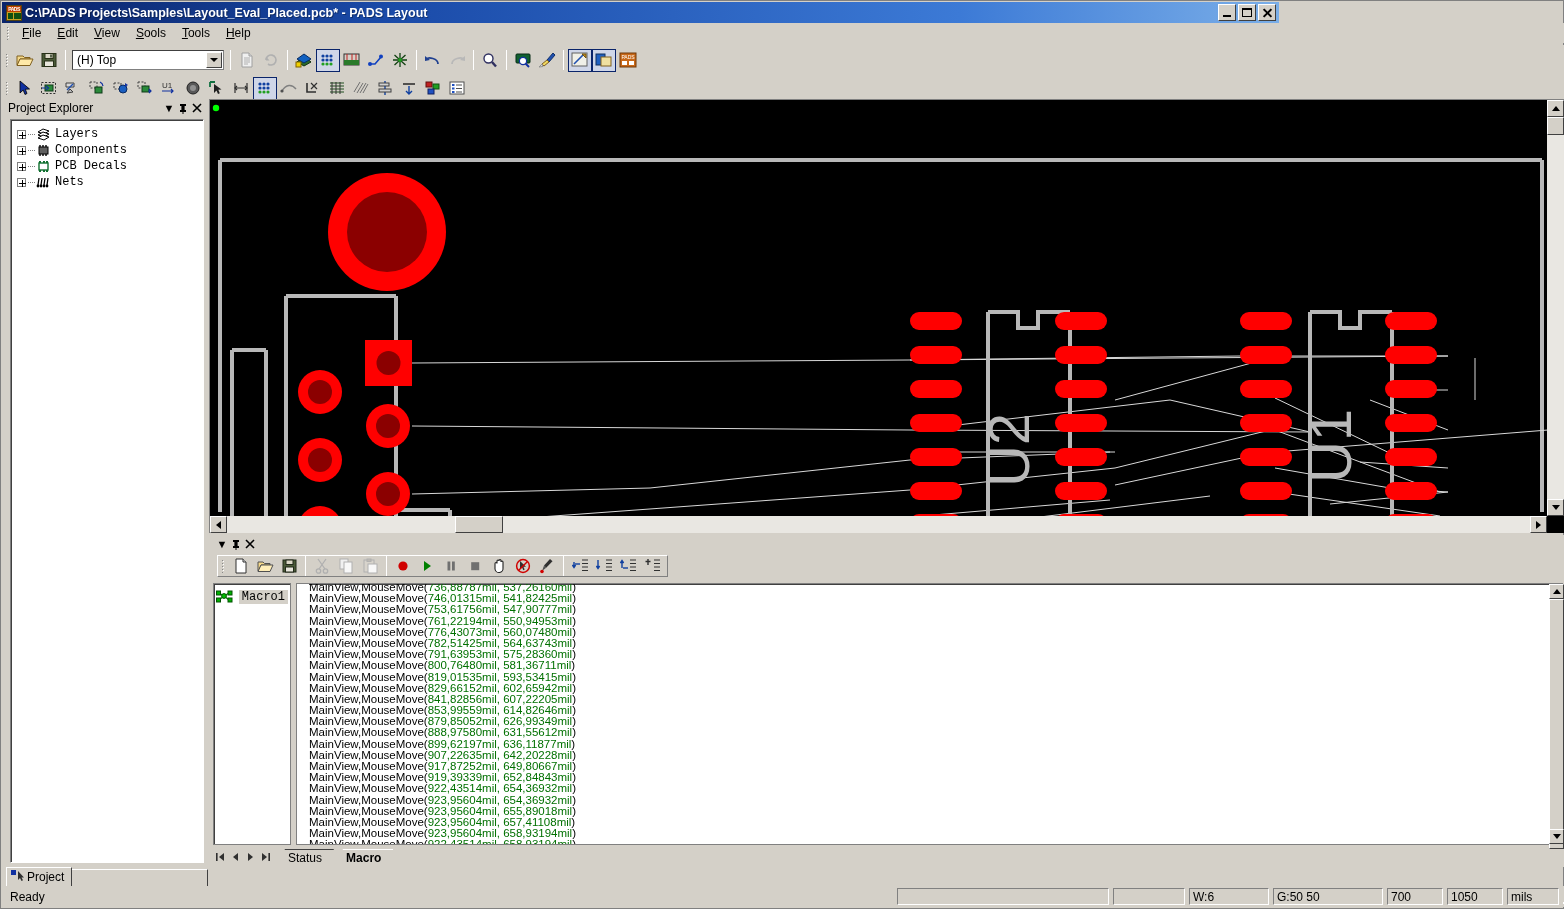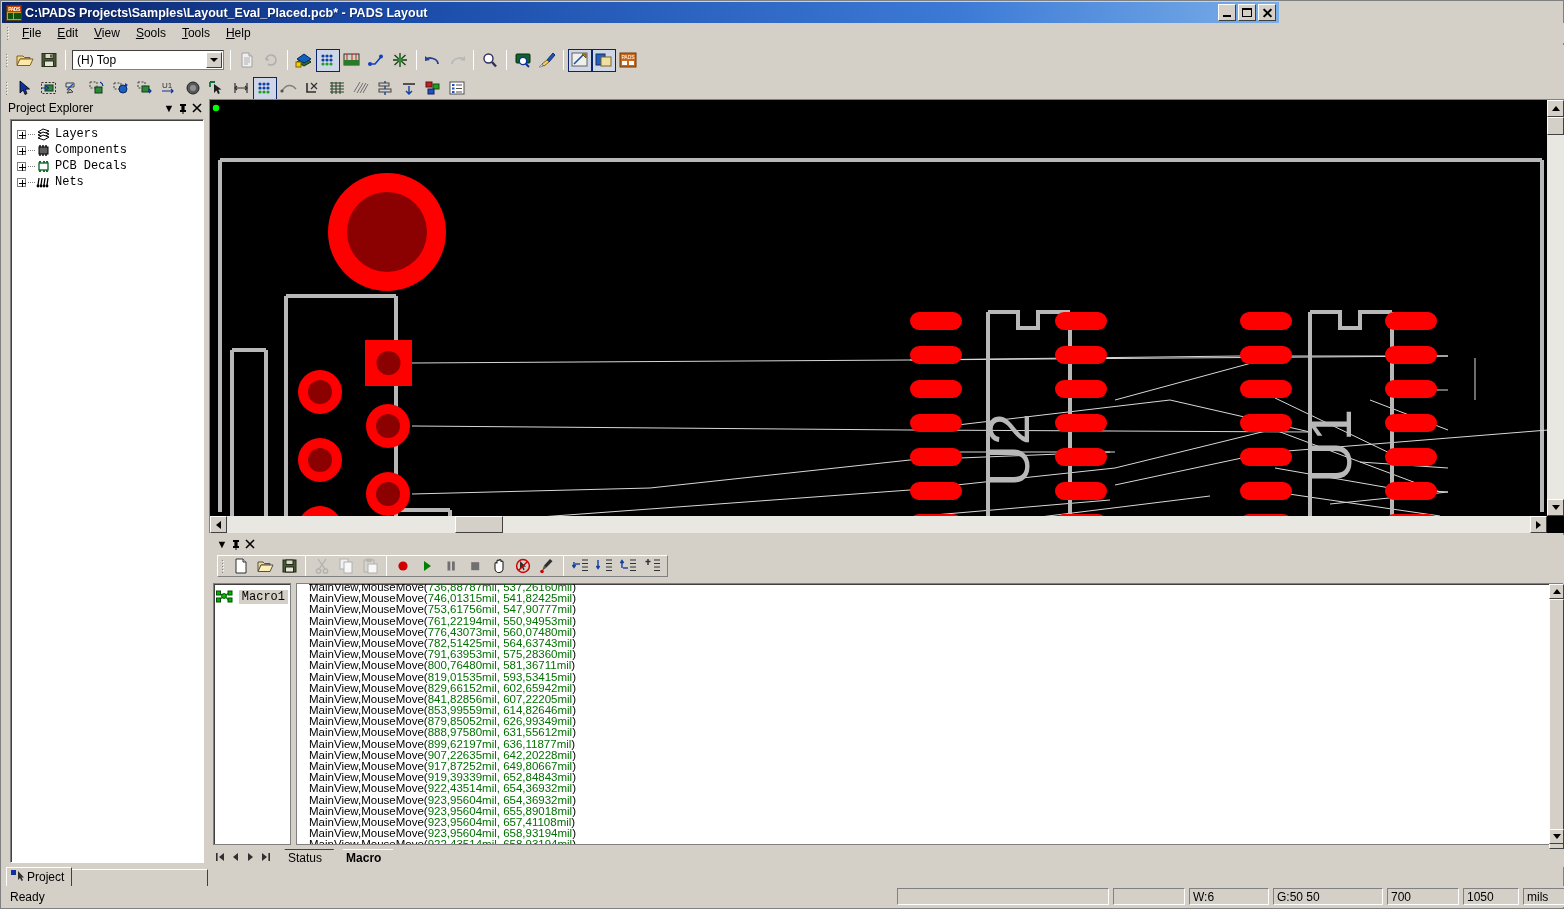--- a/index.html
+++ b/index.html
@@ -1069,19 +1069,19 @@
       </div>
     </div>
   </div>
 
   <div class="statusbar">
     <div class="sb-msg">Ready</div>
     <div class="sb-field" style="width:212px;"></div>
     <div class="sb-field" style="width:72px;"></div>
     <div class="sb-field" style="width:80px;">W:6</div>
     <div class="sb-field" style="width:110px;">G:50 50</div>
-    <div class="sb-field" style="width:72px;">700</div>
+    <div class="sb-field" style="width:56px;">700</div>
     <div class="sb-field" style="width:56px;">1050</div>
     <div class="sb-field" style="width:52px;">mils</div>
     <div class="sb-grip"></div>
   </div>
 
 </div>
 
 </body></html>

